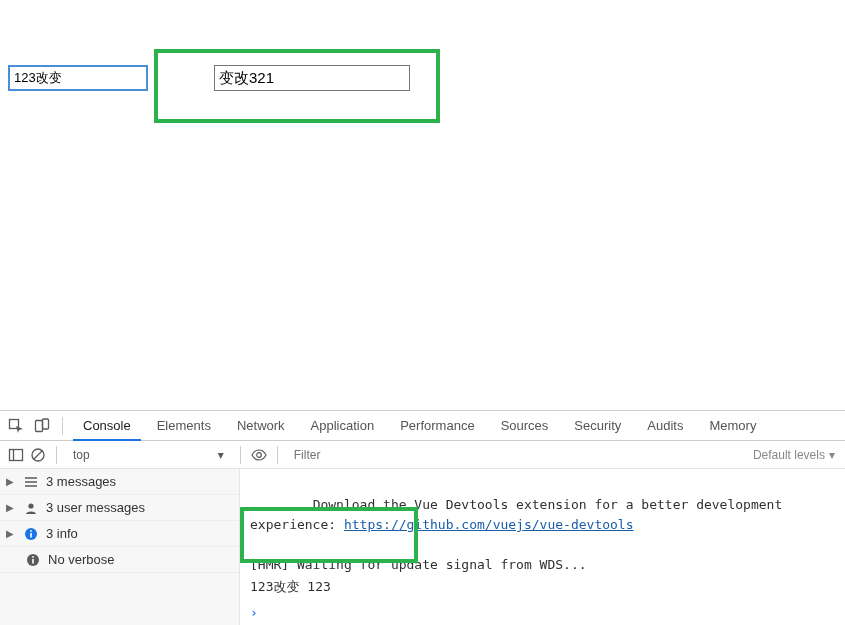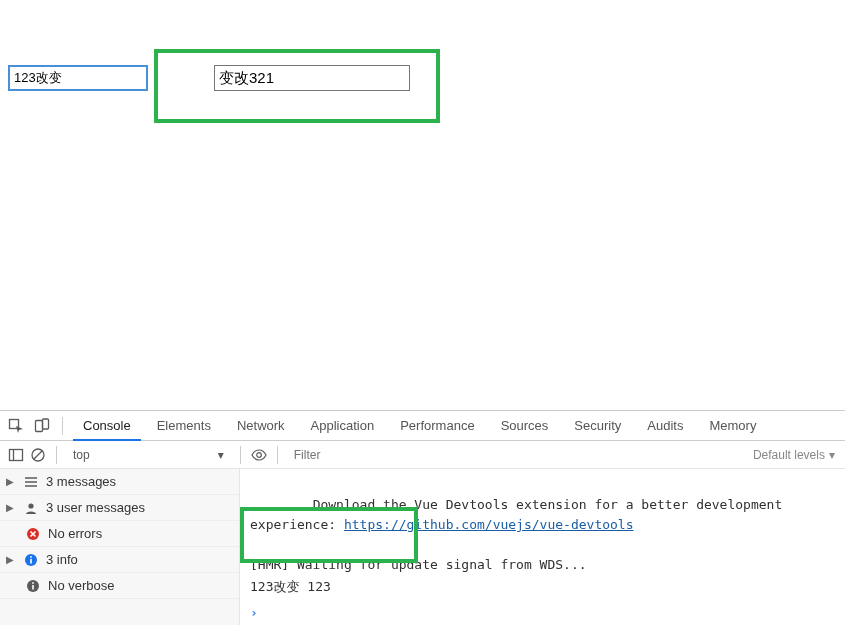--- a/index.html
+++ b/index.html
@@ -264,29 +264,20 @@
       <div class="side-row">
         <span class="tri">▶</span>
         <span>
             <svg width="14" height="14" viewBox="0 0 14 14">
               <circle cx="7" cy="5" r="2.6" fill="#5a5a5a"></circle>
               <path d="M2 13 C2 9.5 12 9.5 12 13 Z" fill="#5a5a5a"></path>
             </svg>
           </span>
         <span>3 user messages</span>
       </div>
-      <div class="side-row child">
-        <span>
-            <svg width="14" height="14" viewBox="0 0 14 14">
-              <circle cx="7" cy="7" r="6" fill="#d93025"></circle>
-              <path d="M4.5 4.5 L9.5 9.5 M9.5 4.5 L4.5 9.5" stroke="#fff" stroke-width="1.6"></path>
-            </svg>
-          </span>
-        <span>No errors</span>
-      </div>
       <div class="side-row">
         <span class="tri">▶</span>
         <span>
             <svg width="14" height="14" viewBox="0 0 14 14">
               <circle cx="7" cy="7" r="6" fill="#1a73e8"></circle>
               <rect x="6.2" y="6" width="1.6" height="4.5" fill="#fff"></rect>
               <rect x="6.2" y="3.2" width="1.6" height="1.6" fill="#fff"></rect>
             </svg>
           </span>
         <span>3 info</span>

